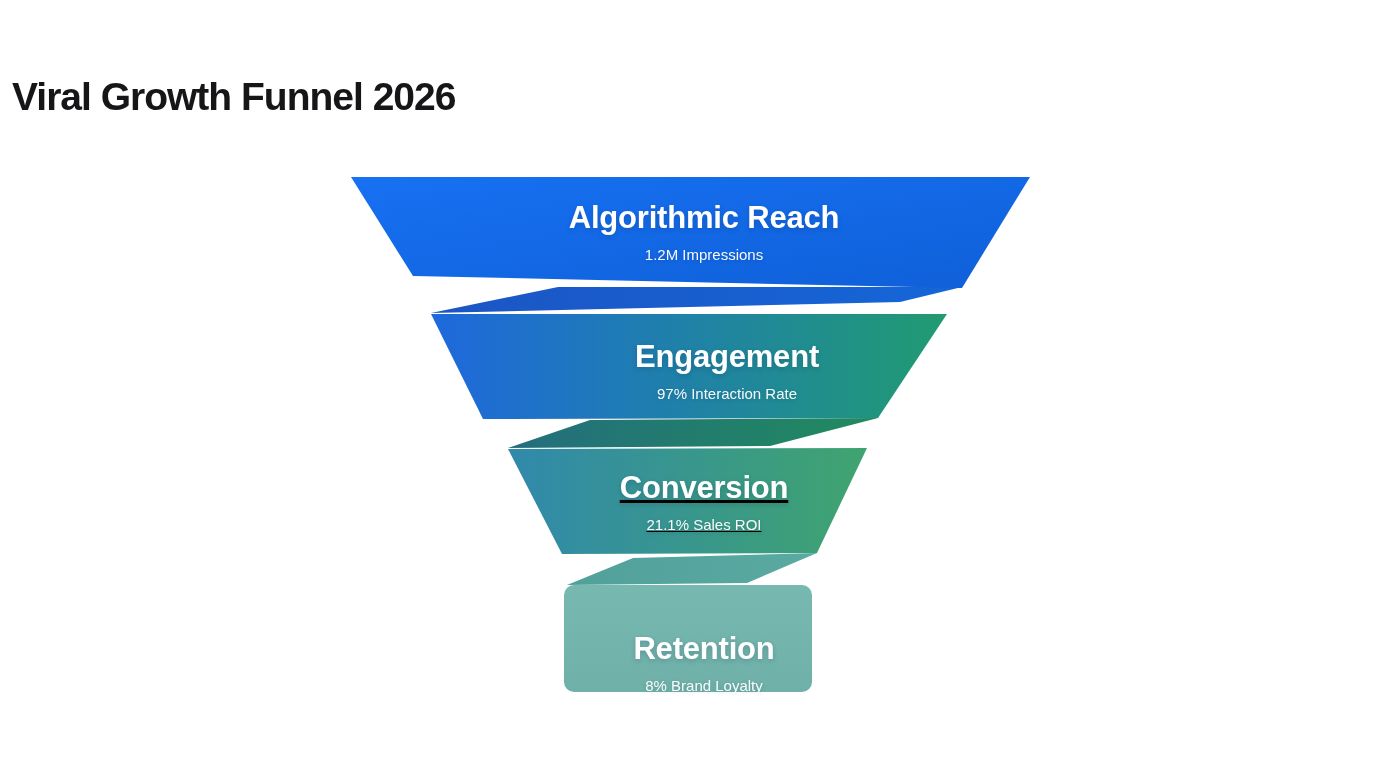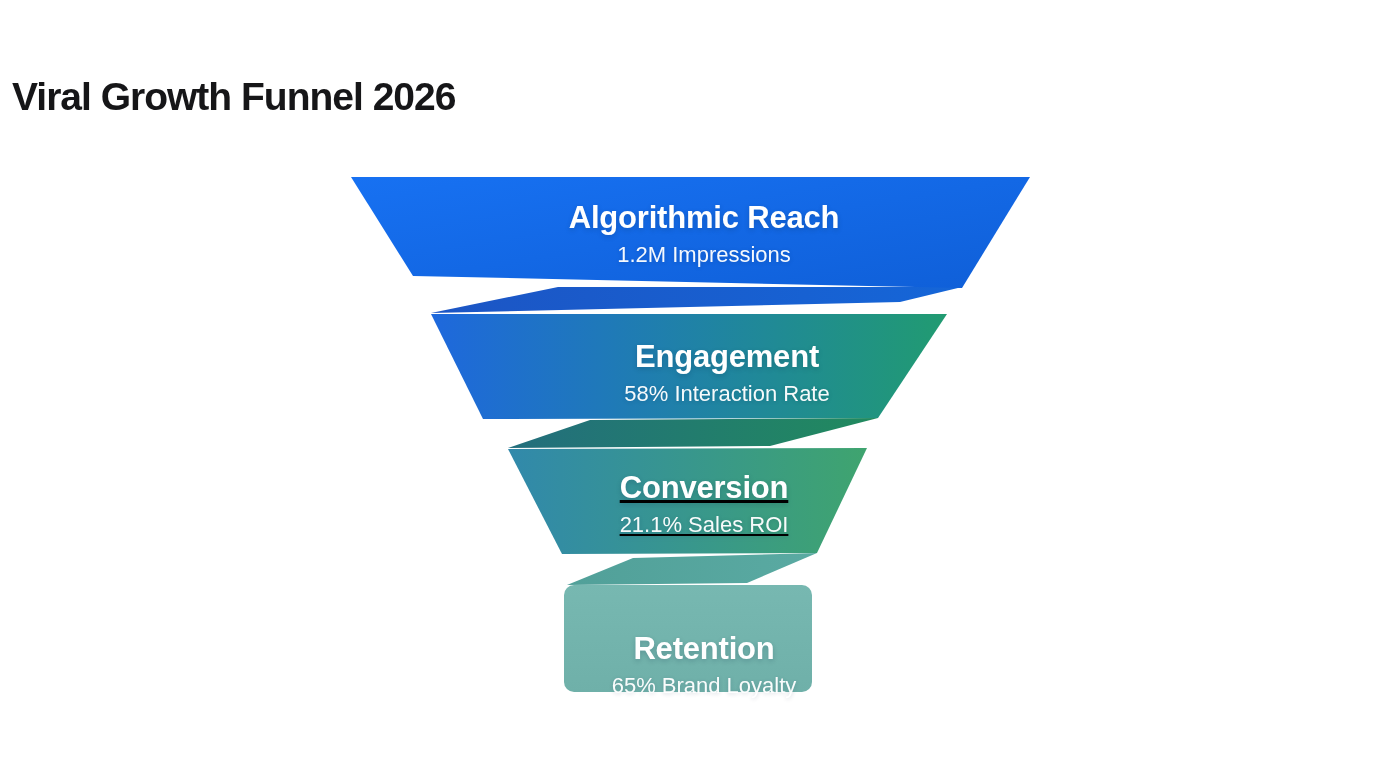--- a/index.html
+++ b/index.html
@@ -51,21 +51,21 @@
   }
   .stage-heading {
     font-size: 31px;
     line-height: 37px;
     font-weight: 700;
     letter-spacing: -0.2px;
     color: #ffffff;
     text-shadow: 0 2px 5px rgba(15, 40, 70, 0.22);
   }
   .stage-sub {
-    font-size: 22px;
+    font-size: 15px;
     line-height: 29px;
     font-weight: 400;
     color: rgba(255, 255, 255, 0.96);
     text-shadow: 0 1px 4px rgba(15, 40, 70, 0.18);
   }
   .st1 { top: 177px; height: 108px; }
   .st2 { top: 318px; height: 104px; padding-left: 46px; }
   .st3 { top: 449px; height: 104px; text-decoration: underline; }
   .st4 { top: 608px; height: 107px; }
 </style>
@@ -118,26 +118,26 @@
     <rect x="564" y="585" width="248" height="107" rx="10" ry="10" fill="url(#g-s4)"></rect>
   </svg>
 
   <div class="stage-text st1">
     <div class="stage-heading">Algorithmic Reach</div>
     <div class="stage-sub">1.2M Impressions</div>
   </div>
 
   <div class="stage-text st2">
     <div class="stage-heading">Engagement</div>
-    <div class="stage-sub">58% Interaction Rate</div>
+    <div class="stage-sub">97% Interaction Rate</div>
   </div>
 
   <div class="stage-text st3">
     <div class="stage-heading">Conversion</div>
     <div class="stage-sub">21.1% Sales ROI</div>
   </div>
 
   <div class="stage-text st4">
     <div class="stage-heading">Retention</div>
-    <div class="stage-sub">65% Brand Loyalty</div>
+    <div class="stage-sub">8% Brand Loyalty</div>
   </div>
 
 </div>
 
 </body></html>

